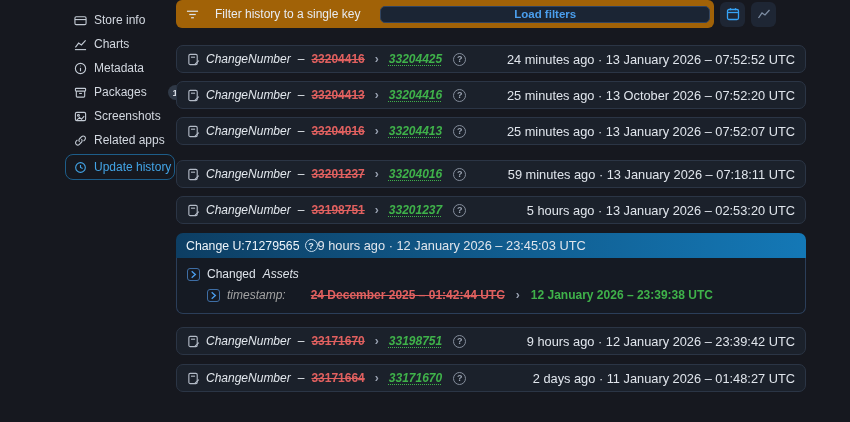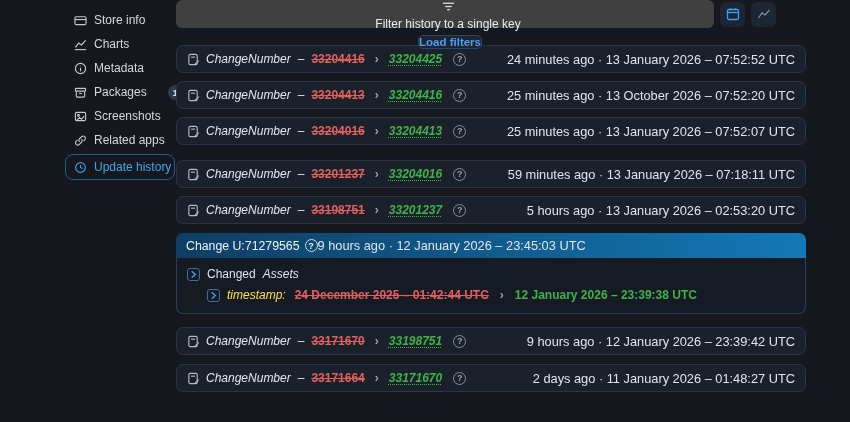--- a/index.html
+++ b/index.html
@@ -31,22 +31,22 @@
     font-size: 9.5px; display: inline-flex; align-items: center; justify-content: center;
     font-weight: bold;
   }
 
   
   .main { position: absolute; left: 176px; top: 0; width: 630px; }
   .page-title { font-size: 21px; font-weight: 500; color: #f2f4f7; margin: 7px 0 8px; letter-spacing: .2px; }
 
   .toolbar { display: flex; align-items: center; margin-bottom: 17px; }
   .filterbar {
-    width: 538px; height: 28px; background: #404040; border-radius: 6px;
-    display: flex; align-items: center; gap: 4px; padding: 0 4px 0 10px; flex-direction: column;
+    width: 538px; height: 28px; background: #a16207; border-radius: 6px;
+    display: flex; align-items: center; gap: 16px; padding: 0 4px 0 10px;
   }
   .filterbar .ficon { color: #dfe4ec; flex: none; }
   .filter-label { font-size: 12px; color: #e8ecf2; white-space: nowrap; }
   .load-filters {
     flex: 1; height: 17px; margin-left: 4px;
     background: #1b2534; border: 1px solid #32445f; border-radius: 5px;
     color: #4b9fee; font-weight: bold; font-size: 11.5px;
     display: flex; align-items: center; justify-content: center; cursor: pointer;
   }
   .tool-btn {
@@ -96,21 +96,21 @@
   }
   .cline { display: flex; align-items: center; gap: 7px; }
   .cline + .cline { margin-top: 7px; margin-left: 20px; }
   .exp-icon {
     width: 13px; height: 13px; border: 1px solid #3e6ea5; border-radius: 3px;
     display: inline-flex; align-items: center; justify-content: center;
     color: #4b9fee; flex: none; cursor: pointer;
   }
   .c-label { color: #dee3ea; }
   .c-entity { font-style: italic; color: #dee3ea; }
-  .c-field { font-style: italic; color: #fde047; margin-right: 2px; }
+  .c-field { font-style: italic; color: #a3a3a3; margin-right: 18px; }
   .c-old { color: #e0605f; font-weight: bold; text-decoration: line-through; }
   .c-arrow { color: #98a1b0; margin: 0 4px; font-weight: 600; }
   .c-new { color: #3fb24a; font-weight: bold; }
 </style>
 </head>
 <body>
 
 <nav class="sidebar">
   <div class="side-item">
     <span class="sicon">

